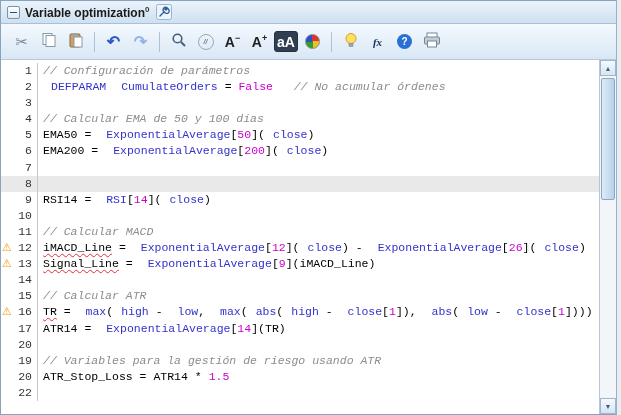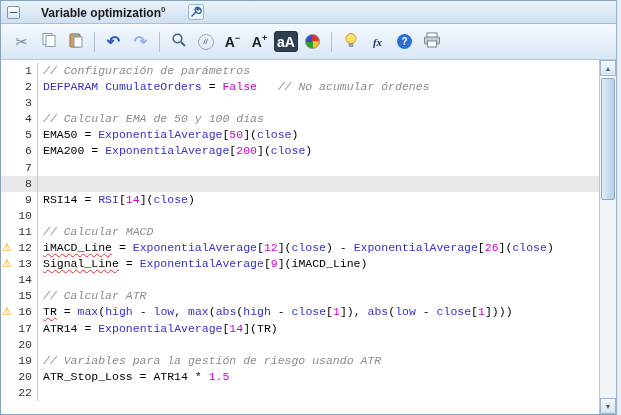--- a/index.html
+++ b/index.html
@@ -21,21 +21,21 @@
     border:1px solid #8aa3bd;border-right:1px solid #9ab0c6;
     background:#fff;
     display:flex;flex-direction:column;
   }
   
   .titlebar{
     flex:0 0 23px;
     background:linear-gradient(#eaf3fb,#cfe0f0);
     border-bottom:1px solid #a8bfd8;
     display:flex;align-items:center;
-    padding:0 6px;gap:21px;
+    padding:0 6px;gap:5px;
   }
   .collapse{
     width:13px;height:13px;
     border:1px solid #7a93ad;border-radius:2px;
     background:linear-gradient(#ffffff,#dde9f4);
     display:flex;align-items:center;justify-content:center;
     cursor:pointer;
   }
   .collapse::after{content:"";display:block;width:7px;height:1px;background:#30506e;}
   .title{font-size:12px;font-weight:bold;color:#1a1a1a;}
@@ -92,21 +92,21 @@
   .row.hl{background:#e9e9e9;}
   .gutter{
     flex:0 0 37px;position:relative;
     border-right:1px solid #c8c8c8;
     text-align:right;padding-right:5px;color:#333;
   }
   .warn{position:absolute;left:1px;top:0;color:var(--warning);font-size:11px;
     font-family:"DejaVu Sans",sans-serif;}
   .code{padding-left:5px;color:#000;}
   .cm{color:var(--comment);font-style:italic;}
-  .kw{color:var(--keyword);}
+  .kw{color:var(--keyword);margin-left:8px;}
   .nm{color:var(--number);}
   .pl{color:#000;}
   .err{color:#000;text-decoration:underline wavy var(--error_underline) 1px;text-underline-offset:2px;}
   
   .scrollbar{
     flex:0 0 17px;border-left:1px solid #b8c6d4;background:#f3f6f9;
     display:flex;flex-direction:column;
   }
   .sb-btn{
     flex:0 0 16px;display:flex;align-items:center;justify-content:center;

